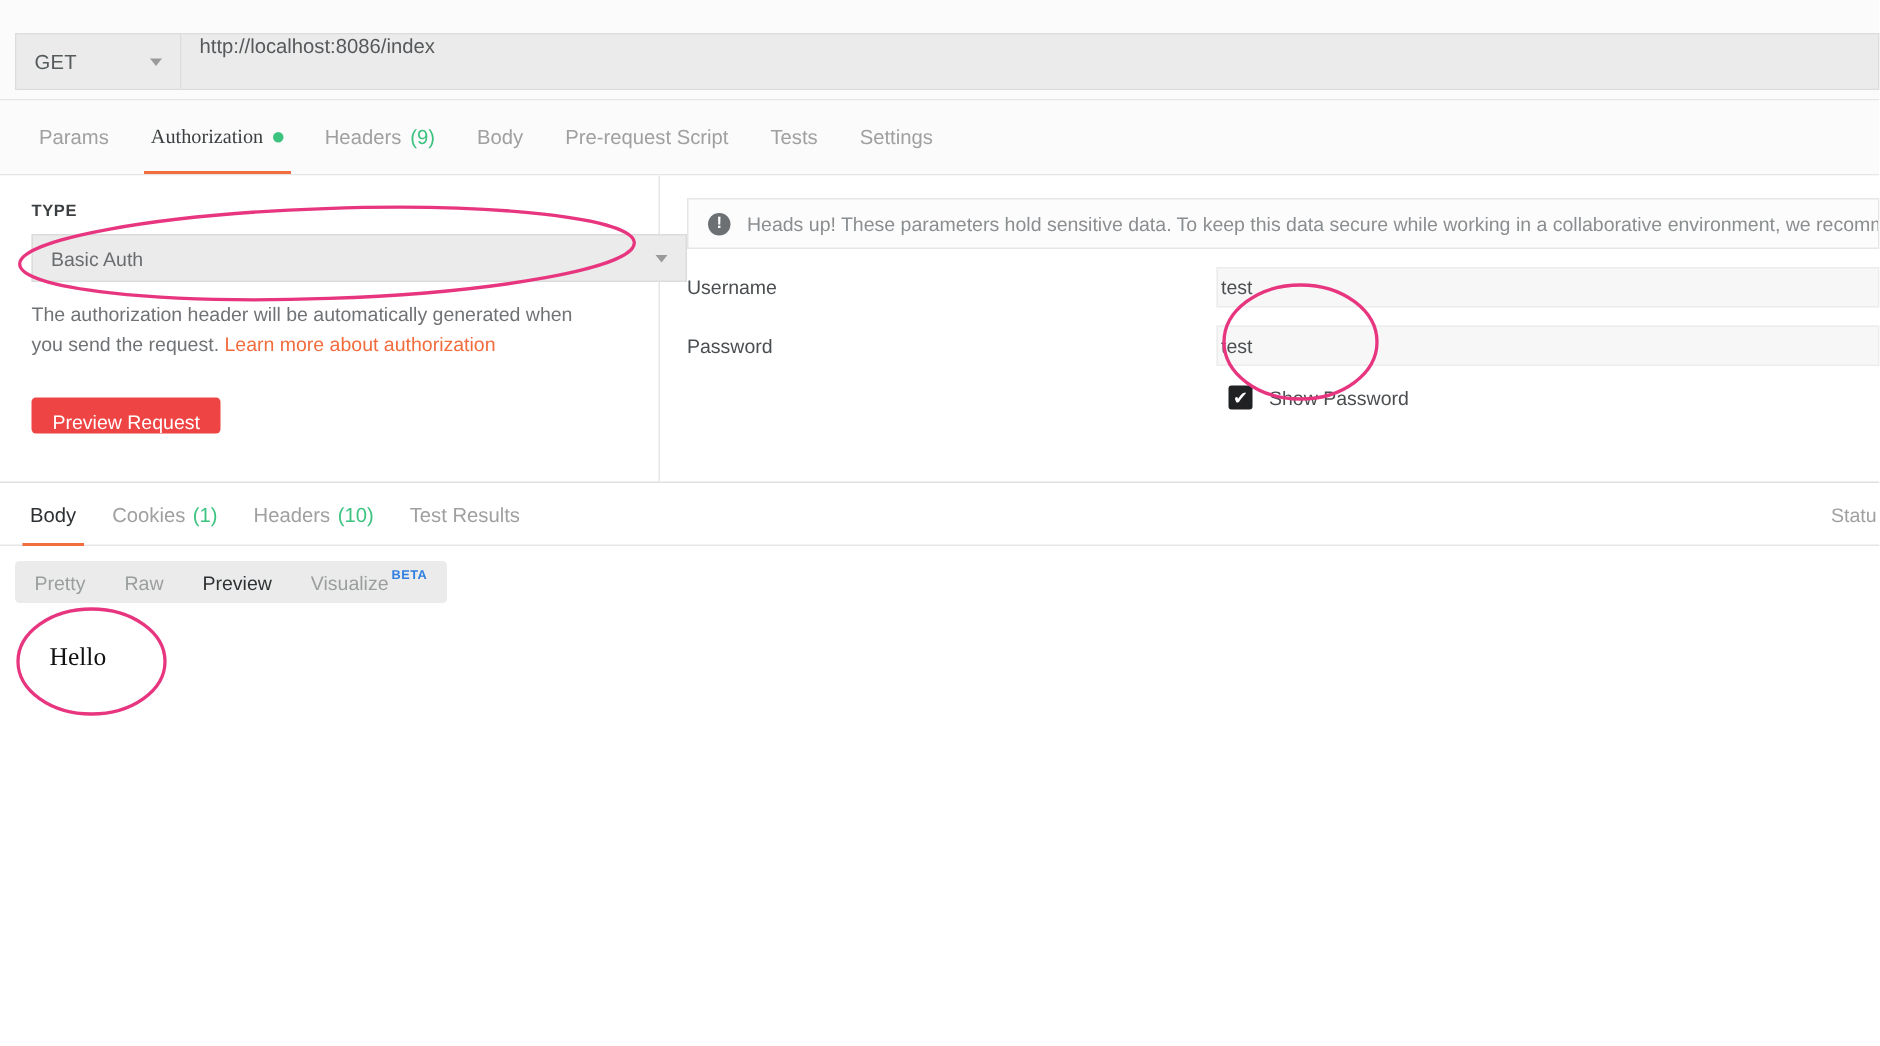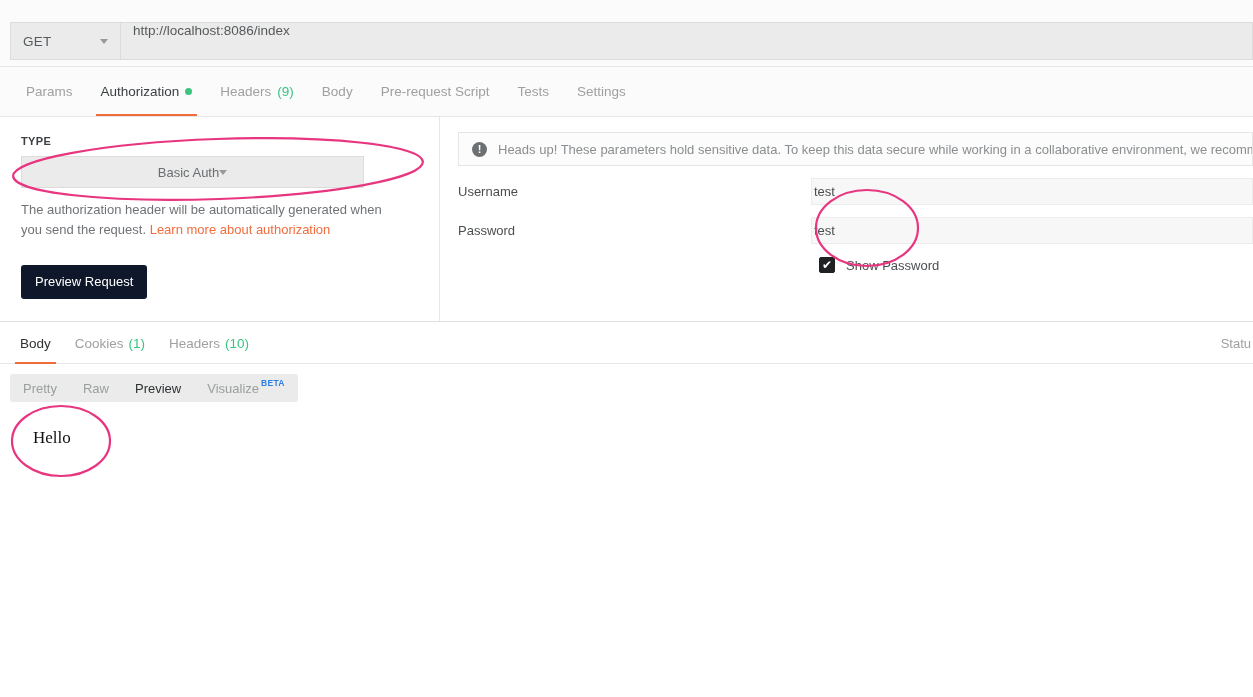--- a/index.html
+++ b/index.html
@@ -59,21 +59,21 @@
     padding-left: 12px;
   }
   .rtab {
     position: relative;
     height: 50px;
     display: flex; align-items: center; gap: 6px;
     padding: 0 14px;
     font-size: 13.5px; color: #a0a0a0;
     white-space: nowrap;
   }
-  .rtab.active { color: #3c3f41; }
+  .rtab.active { color: #3c3f41; font-family: Liberation Serif, serif; }
   .rtab.active::after {
     content: ""; position: absolute;
     left: 9px; right: 9px; bottom: 0; height: 2.5px;
     background: #f26c3d;
   }
   .dot-green {
     width: 7px; height: 7px; border-radius: 50%;
     background: #3cc380; display: inline-block;
   }
   .count-green { color: #3cc380; }
@@ -88,40 +88,40 @@
     position: absolute; left: 0; top: 0; width: 440px; height: 100%;
     border-right: 1px solid #e6e6e6;
     padding: 18px 20px 0 21px;
   }
   .type-label {
     font-size: 11px; font-weight: bold; color: #3c3f41;
     letter-spacing: .4px; margin-bottom: 9px;
   }
   .type-select {
     position: relative;
-    height: 32px; width: 343px;
+    height: 32px; width: 437px;
     background: #ebebeb;
     border: 1px solid #dcdcdc;
-    display: flex; align-items: center; justify-content: center;
+    display: flex; align-items: center; justify-content: space-between;
     padding: 0 12px;
     font-size: 13px; color: #6a6d6f;
   }
   .auth-hint {
     margin-top: 12px;
     width: 385px;
     font-size: 13px; color: #707376; line-height: 20px;
   }
   .auth-hint a { color: #f26c3d; text-decoration: none; }
   .preview-btn {
     margin-top: 25px;
     display: inline-block;
-    background: #0f172a;
+    background: #ef4444;
     color: #ffffff;
     font-size: 13px;
-    padding: 9px 14px 10px 14px;
+    padding: 9px 14px 0 14px;
     border: none; border-radius: 3px;
   }
 
   .auth-right {
     position: absolute; left: 441px; top: 0; right: 0; height: 100%;
     padding: 15px 0 0 17px;
   }
   .heads-up {
     height: 34px;
     border: 1px solid #e6e6e6;
@@ -321,20 +321,23 @@
       <span>Body</span>
     </div>
     <div class="resp-tab">
       <span>Cookies</span>
       <span class="count-green">(1)</span>
     </div>
     <div class="resp-tab">
       <span>Headers</span>
       <span class="count-green">(10)</span>
     </div>
+    <div class="resp-tab">
+      <span>Test Results</span>
+    </div>
     <div class="resp-status">
       <span>Statu</span>
     </div>
   </div>
 
   <div class="view-switch">
     <div class="vbtn">
       <span>Pretty</span>
     </div>
     <div class="vbtn">

